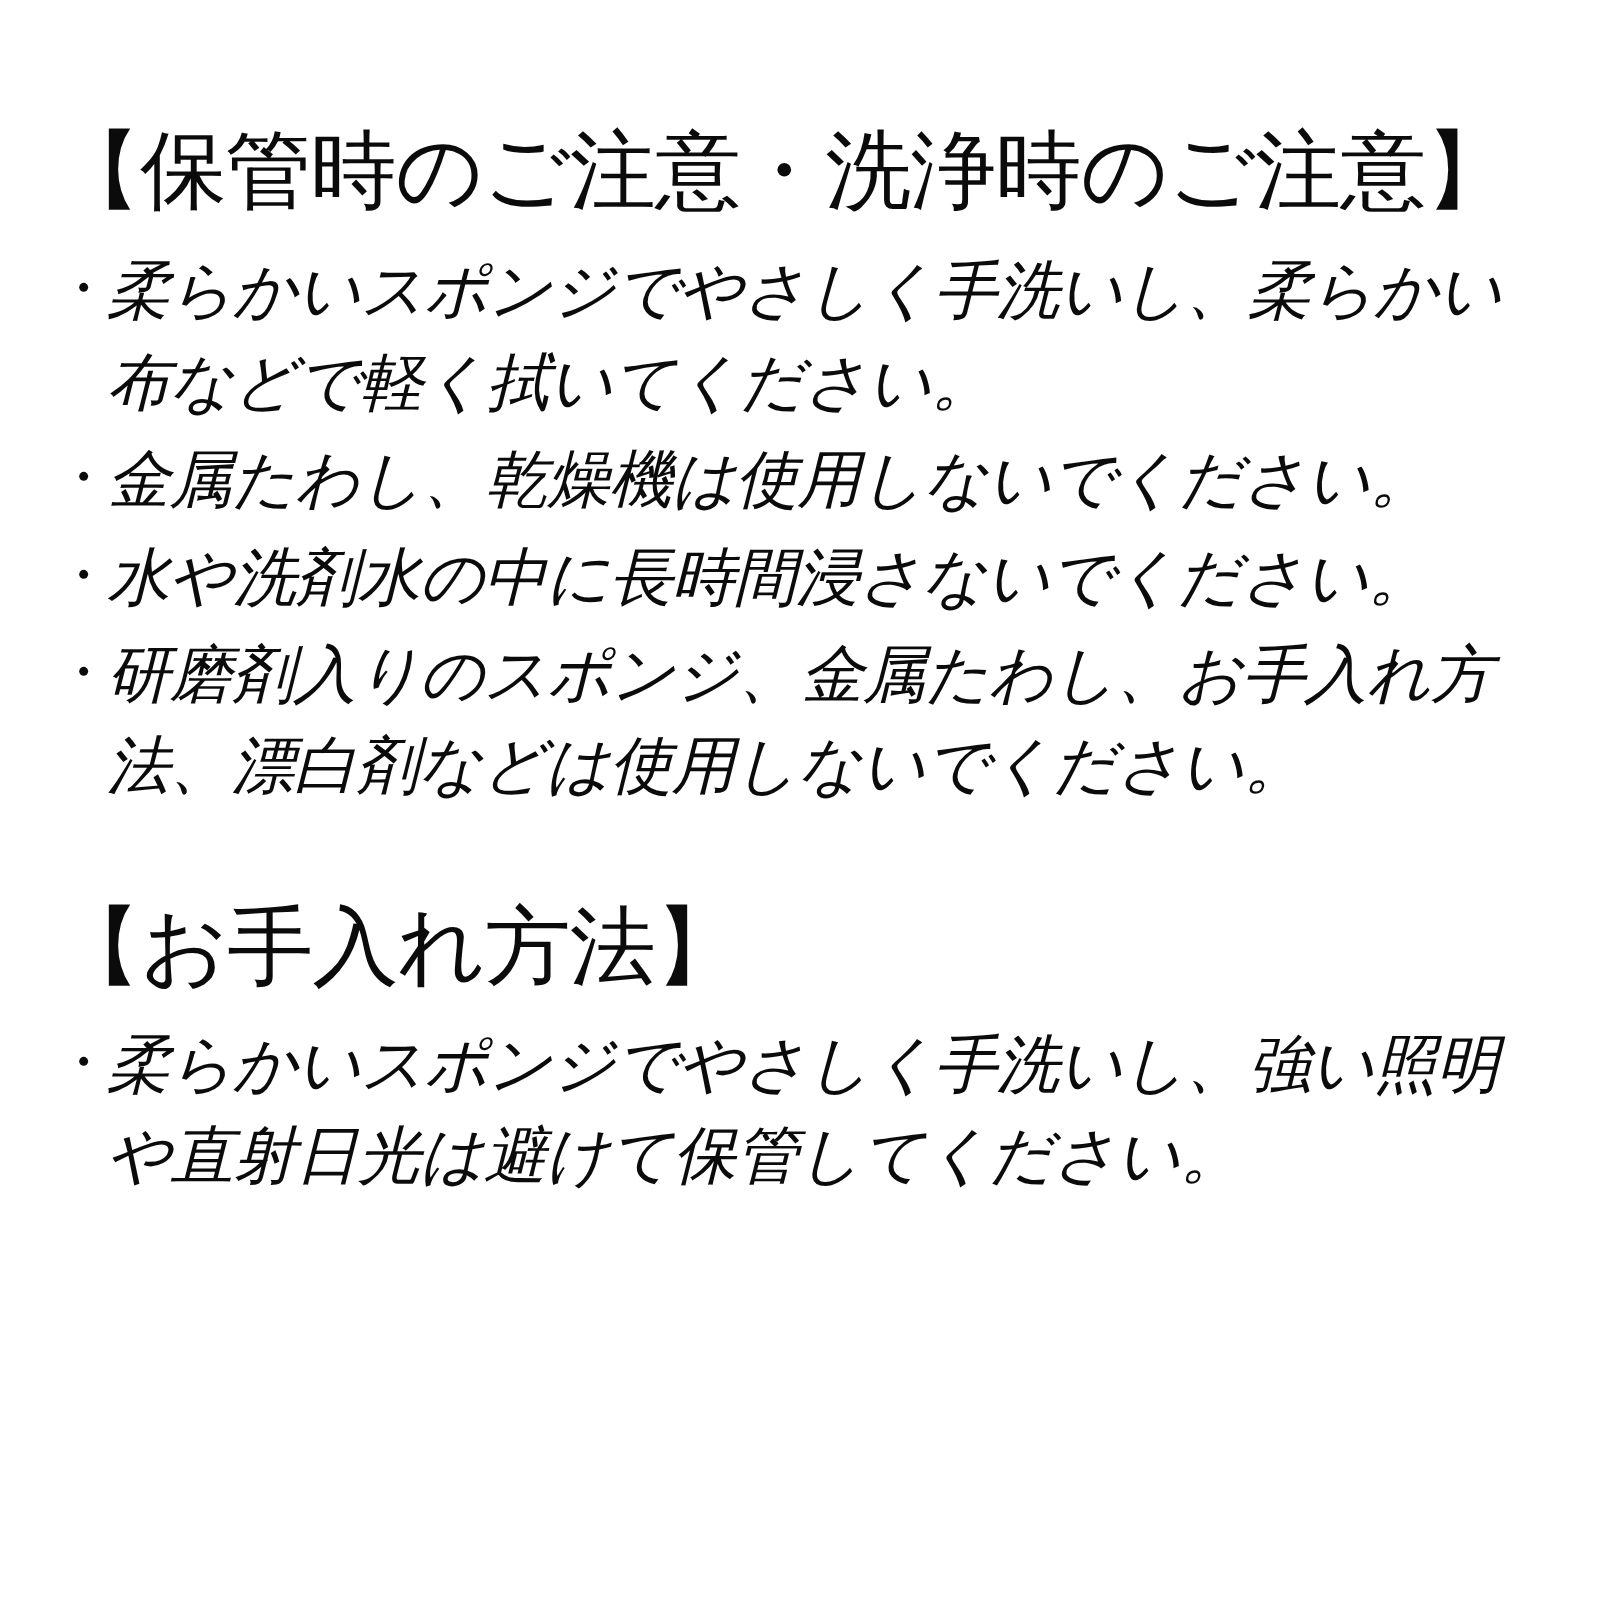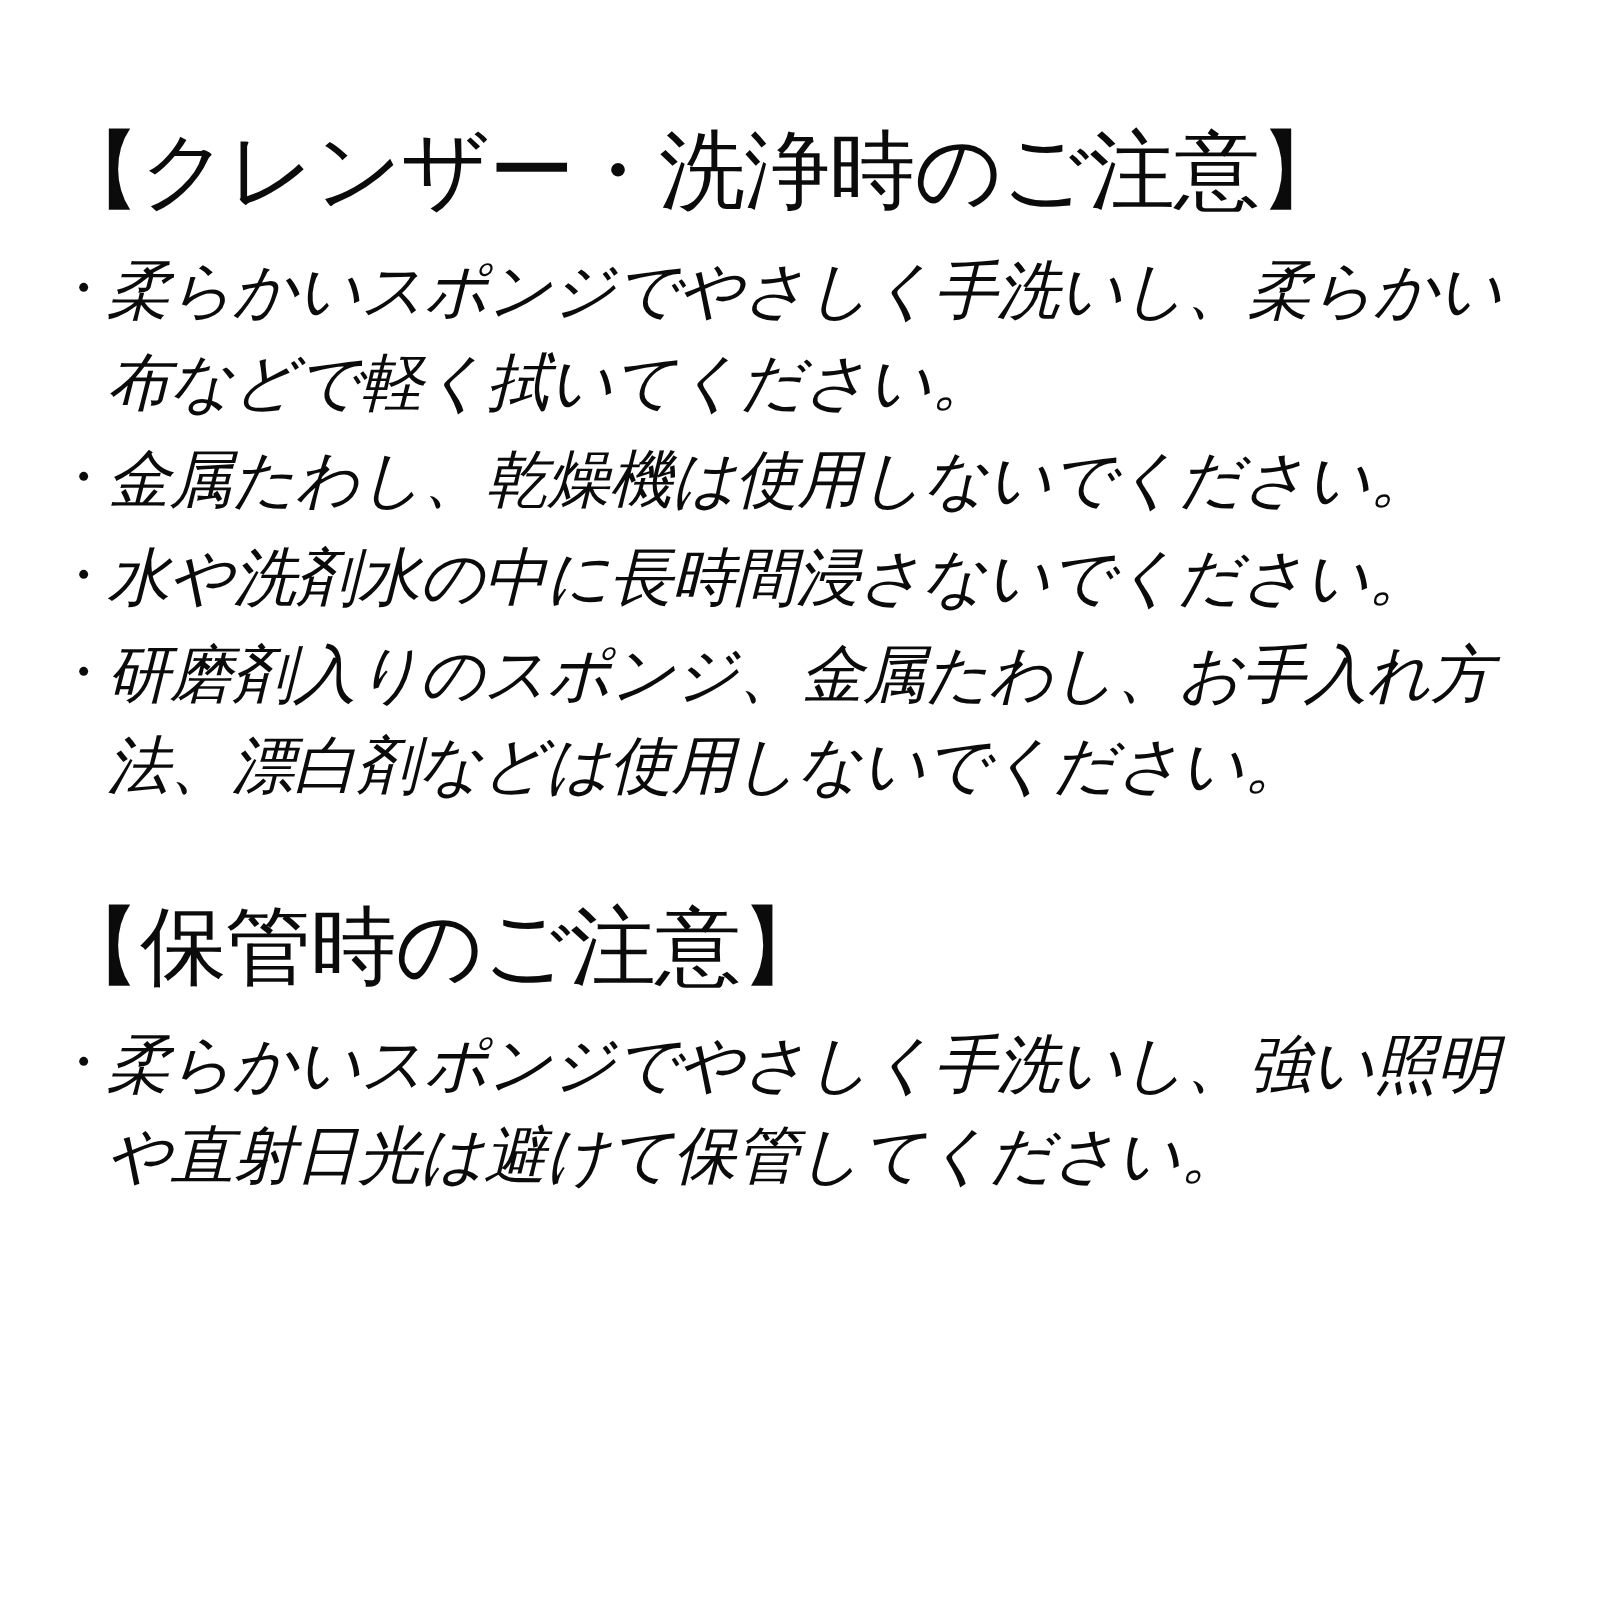--- a/index.html
+++ b/index.html
@@ -62,21 +62,21 @@
   .section-title.storage {
     margin-bottom: 22px;
   }
 </style>
 </head>
 <body>
 
 <div class="page">
 
   <div class="section">
-    <h1 class="section-title">【クレンザー・洗浄時のご注意】</h1>
+    <h1 class="section-title">【保管時のご注意・洗浄時のご注意】</h1>
     <ul class="bullets">
       <li class="bullet">
         <span class="bullet-marker">・</span>
         <span class="bullet-text">柔らかいスポンジでやさしく手洗いし、柔らかい布などで軽く拭いてください。</span>
       </li>
       <li class="bullet">
         <span class="bullet-marker">・</span>
         <span class="bullet-text">金属たわし、乾燥機は使用しないでください。</span>
       </li>
       <li class="bullet">
@@ -86,21 +86,21 @@
       <li class="bullet">
         <span class="bullet-marker">・</span>
         <span class="bullet-text">研磨剤入りのスポンジ、金属たわし、お手入れ方法、漂白剤などは使用しないでください。</span>
       </li>
     </ul>
   </div>
 
   <div class="gap"></div>
 
   <div class="section">
-    <h1 class="section-title storage">【保管時のご注意】</h1>
+    <h1 class="section-title storage">【お手入れ方法】</h1>
     <ul class="bullets">
       <li class="bullet">
         <span class="bullet-marker">・</span>
         <span class="bullet-text">柔らかいスポンジでやさしく手洗いし、強い照明や直射日光は避けて保管してください。</span>
       </li>
     </ul>
   </div>
 
 </div>
 

